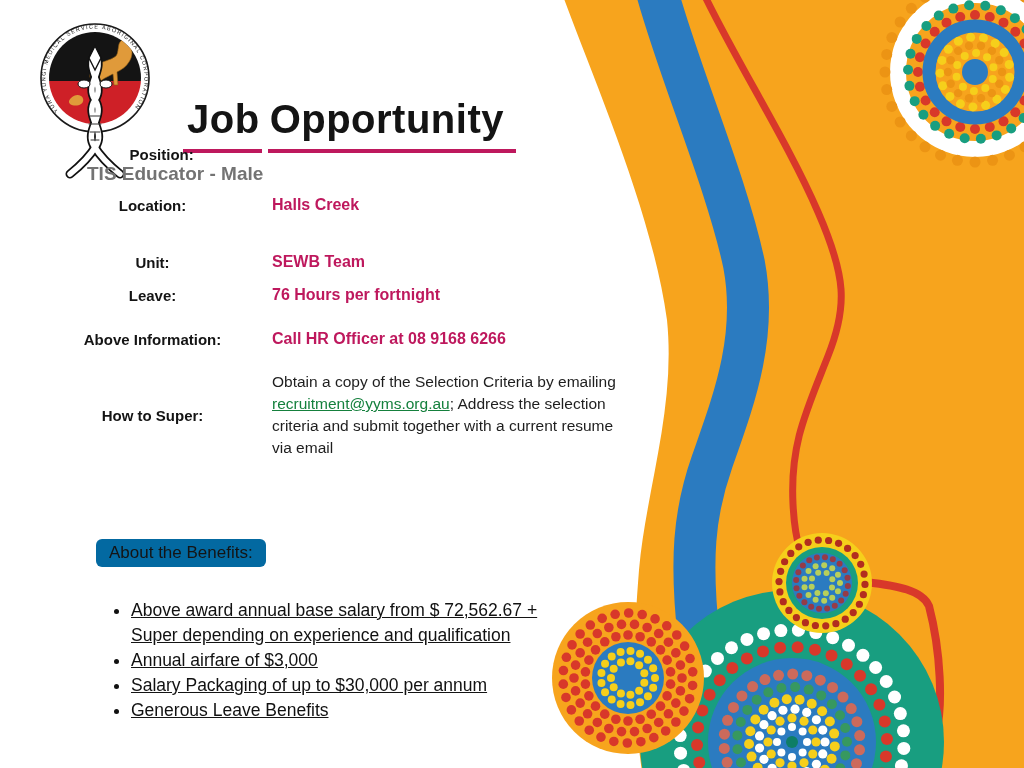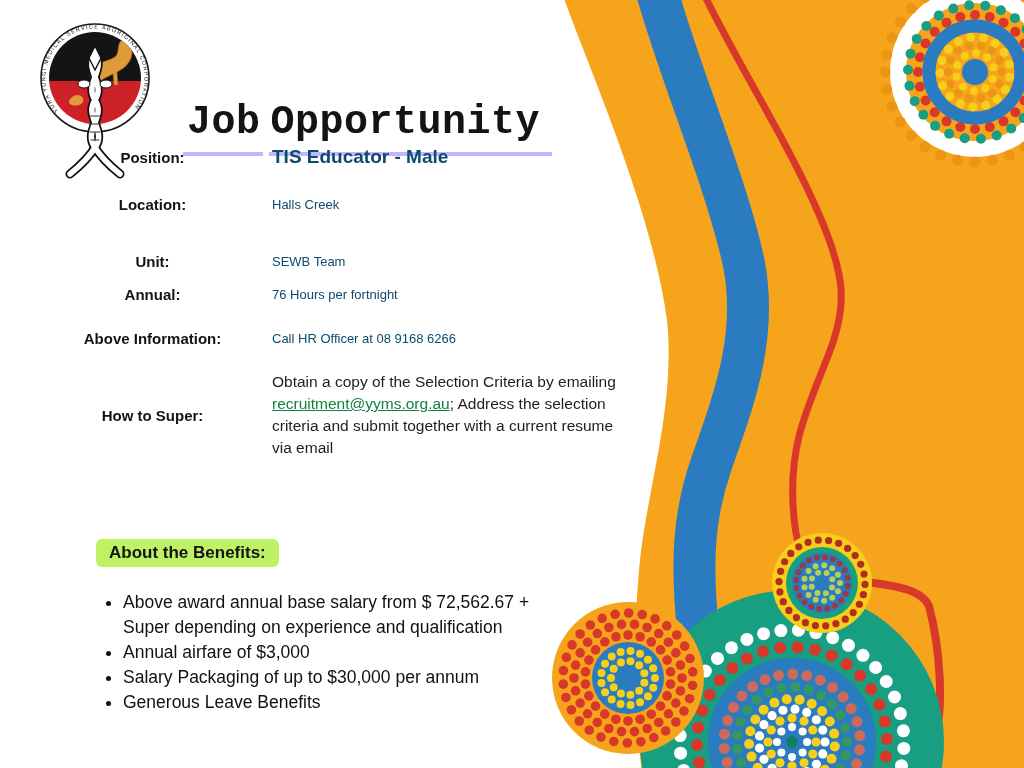--- a/index.html
+++ b/index.html
@@ -5,38 +5,38 @@
   html,body{margin:0;padding:0;width:1024px;height:768px;}
   body{position:relative;overflow:hidden;background:#ffffff;
        font-family:"Liberation Sans","DejaVu Sans",sans-serif;color:#141414;}
   #art{position:absolute;left:0;top:0;width:1024px;height:768px;z-index:0;}
   .content{position:absolute;left:0;top:0;width:1024px;height:768px;z-index:1;}
 
   .logo{position:absolute;left:35px;top:20px;width:122px;height:160px;}
 
   .title{position:absolute;left:183px;top:70px;font-size:40px;font-weight:bold;
          letter-spacing:.5px;white-space:nowrap;}
-  .title .seg{display:inline-block;border-bottom:4px solid #c4b5fd;padding:0 2px 7px 2px;font-family:Liberation Mono, monospace;}
+  .title .seg{display:inline-block;border-bottom:4px solid #be185d;padding:0 2px 7px 2px;}
   .title .seg.first{margin-right:6px;padding-left:4px;}
   .title .seg.last{padding-right:12px;}
 
   .row{position:absolute;left:60px;display:flex;align-items:center;}
   .row .lbl{width:185px;text-align:center;font-weight:bold;font-size:15px;}
-  .row .val{margin-left:27px;font-size:13px;color:#0c4a6e;}
-  .row .val.strong{font-size:19px;font-weight:bold;color:#0c4a6e;}
-  .row.r1{top:146px;}.row.r2{top:196px;justify-content:space-between;}.row.r3{top:253px;}
+  .row .val{margin-left:27px;font-size:16px;color:#be185d;font-weight:bold;}
+  .row .val.strong{font-size:19px;font-weight:bold;color:#737373;}
+  .row.r1{top:146px;flex-direction:column;}.row.r2{top:196px;justify-content:space-between;}.row.r3{top:253px;}
   .row.r4{top:286px;}.row.r5{top:330px;}
   .row.apply{top:371px;align-items:center;}
   .row.apply .para{margin-left:27px;width:350px;font-size:15.5px;line-height:22px;color:#1e1e1e;}
   a.email-link{color:#15803d;text-decoration:underline;cursor:pointer;}
 
-  .benefits-badge{position:absolute;left:96px;top:539px;background:#bef264;
-      border-radius:6px;padding:4px 13px;font-size:17px;font-weight:bold;}
+  .benefits-badge{position:absolute;left:96px;top:539px;background:#0369a1;
+      border-radius:6px;padding:4px 13px;font-size:17px;font-weight:normal;}
   .benefits{position:absolute;left:101px;top:590px;width:478px;}
-  .benefits ul{margin:0;padding-left:22px;}
+  .benefits ul{margin:8px;padding-left:22px;text-decoration:underline;}
   .benefits li{font-size:17.5px;line-height:25px;color:#111;}
 
   .logo-ring-text{font-family:"Liberation Sans",sans-serif;}
 </style>
 </head>
 <body>
 
 <svg id="art" viewBox="0 0 1024 768" xmlns="http://www.w3.org/2000/svg" aria-hidden="true">
   <path id="art-orange" d="M 563,-4 C 596,86 652,212 667,320 C 676,408 646,490 639,570 C 633,646 632,700 642,772 L 1028,772 L 1028,-4 Z" fill="#F7A41D"></path>
   <path id="art-river" fill="none" d="M 656,-12 C 678,70 726,180 744,264 C 758,338 733,402 712,462 C 694,513 690,560 699,640" stroke="#2B7BC0" stroke-width="42"></path>
@@ -594,21 +594,21 @@
   </div>
   <div class="row r2">
     <div class="lbl">Location:</div>
     <div class="val">Halls Creek</div>
   </div>
   <div class="row r3">
     <div class="lbl">Unit:</div>
     <div class="val">SEWB Team</div>
   </div>
   <div class="row r4">
-    <div class="lbl">Annual:</div>
+    <div class="lbl">Leave:</div>
     <div class="val">76 Hours per fortnight</div>
   </div>
   <div class="row r5">
     <div class="lbl">Above Information:</div>
     <div class="val">Call HR Officer at 08 9168 6266</div>
   </div>
   <div class="row apply">
     <div class="lbl">How to Super:</div>
     <div class="para"><span>Obtain a copy of the Selection Criteria by emailing </span><a class="email-link">recruitment@yyms.org.au</a><span>; Address the selection criteria and submit together with a current resume via email</span></div>
   </div>

